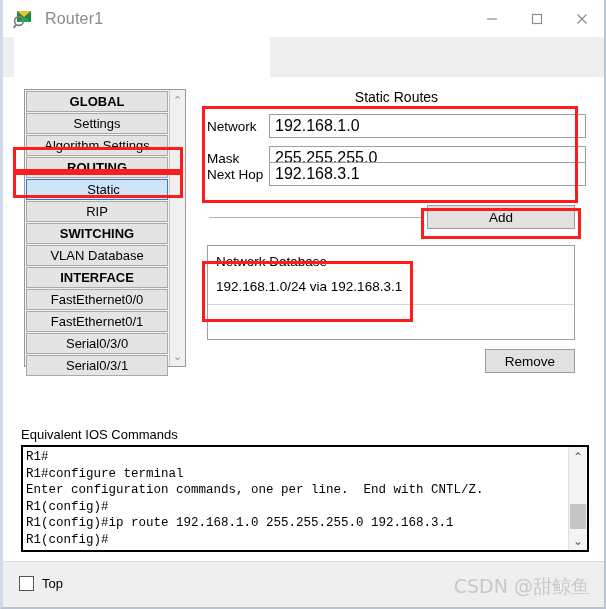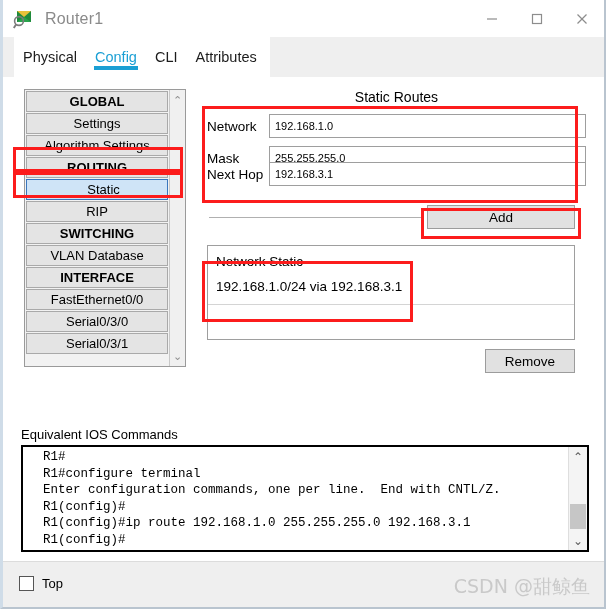--- a/index.html
+++ b/index.html
@@ -190,21 +190,21 @@
     flex: none;
     white-space: nowrap;
   }
   .field-input {
     flex: 1;
     height: 24px;
     border: 1px solid #9e9e9e;
     background: #ffffff;
     box-sizing: border-box;
     font-family: "Liberation Sans", sans-serif;
-    font-size: 11px;
+    font-size: 16px;
     color: #000;
     padding: 0 5px;
     outline: none;
   }
   #divider {
     position: absolute;
     left: 10px;
     top: 140px;
     width: 215px;
     height: 1px;
@@ -278,21 +278,21 @@
     left: 18px; top: 368px;
     width: 568px; height: 107px;
     background: #ffffff;
     border: 2px solid #000000;
     box-sizing: border-box;
     display: flex;
     overflow: hidden;
   }
   #console-text {
     flex: 1;
-    padding: 2px 0 0 20px;
+    padding: 2px 0 0 3px;
     font-family: "Liberation Mono", monospace;
     font-size: 12.5px;
     line-height: 16.5px;
     color: #000;
     white-space: pre;
     overflow: hidden;
   }
   #console-scroll {
     width: 18px;
     background: #f4f4f4;
@@ -382,34 +382,20 @@
         <svg width="14" height="14" viewBox="0 0 14 14">
             <line x1="2.5" y1="2.5" x2="11.5" y2="11.5" stroke="#8d8d8d" stroke-width="1.2"></line>
             <line x1="11.5" y1="2.5" x2="2.5" y2="11.5" stroke="#8d8d8d" stroke-width="1.2"></line>
           </svg>
       </div>
     </div>
   </div>
 
   <div id="tabstrip">
     <div class="tabs-bg"></div>
-    <div id="tabs">
-      <div class="tab">
-          <span>Physical</span>
-        </div>
-      <div class="tab active">
-          <span>Config</span>
-        </div>
-      <div class="tab">
-          <span>CLI</span>
-        </div>
-      <div class="tab">
-          <span>Attributes</span>
-        </div>
-    </div>
   </div>
 
   <div id="content">
 
     <div id="sidebar">
       <div id="side-list">
         <div class="side-item header">
             <span>GLOBAL</span>
           </div>
         <div class="side-item">
@@ -433,20 +419,23 @@
         <div class="side-item">
             <span>VLAN Database</span>
           </div>
         <div class="side-item header">
             <span>INTERFACE</span>
           </div>
         <div class="side-item">
             <span>FastEthernet0/0</span>
           </div>
         <div class="side-item">
+            <span>FastEthernet0/1</span>
+          </div>
+        <div class="side-item">
             <span>Serial0/3/0</span>
           </div>
         <div class="side-item">
             <span>Serial0/3/1</span>
           </div>
       </div>
       <div id="side-scroll">
         <div class="sb-arrow up">⌃</div>
         <div class="sb-arrow down">⌄</div>
       </div>
@@ -465,21 +454,21 @@
       </div>
       <div class="field-row" style="top:84px">
         <div class="field-label">Next Hop</div>
         <input class="field-input" type="text" value="192.168.3.1" style="">
       </div>
 
       <div id="divider"></div>
       <div class="btn" id="btn-add">Add</div>
 
       <div id="route-list">
-        <div class="route-header">Network Static</div>
+        <div class="route-header">Network Database</div>
         <div class="route-row">192.168.1.0/24 via 192.168.3.1</div>
         <div class="route-sep"></div>
       </div>
 
       <div class="btn" id="btn-remove">Remove</div>
     </div>
 
     <div id="console-label">Equivalent IOS Commands</div>
     <div id="console">
       <div id="console-text">R1#

